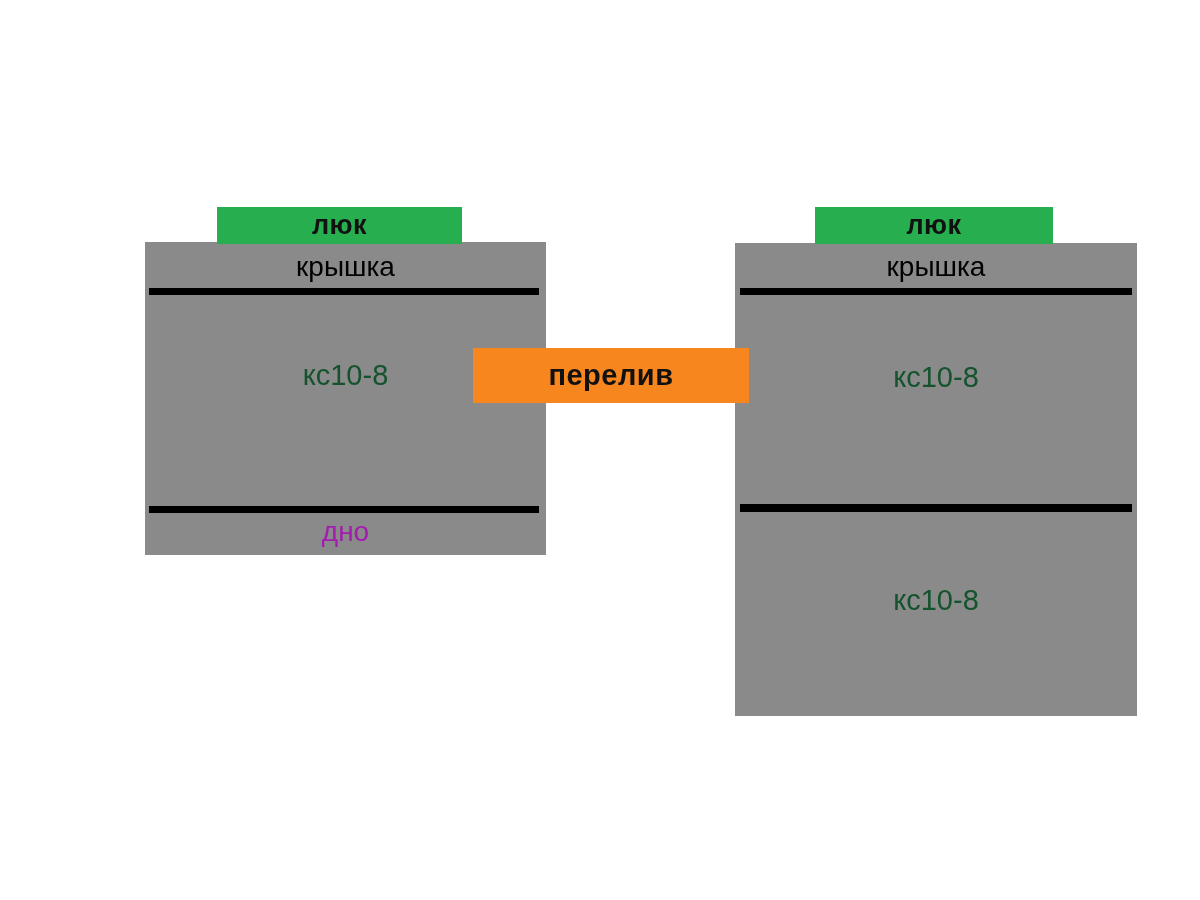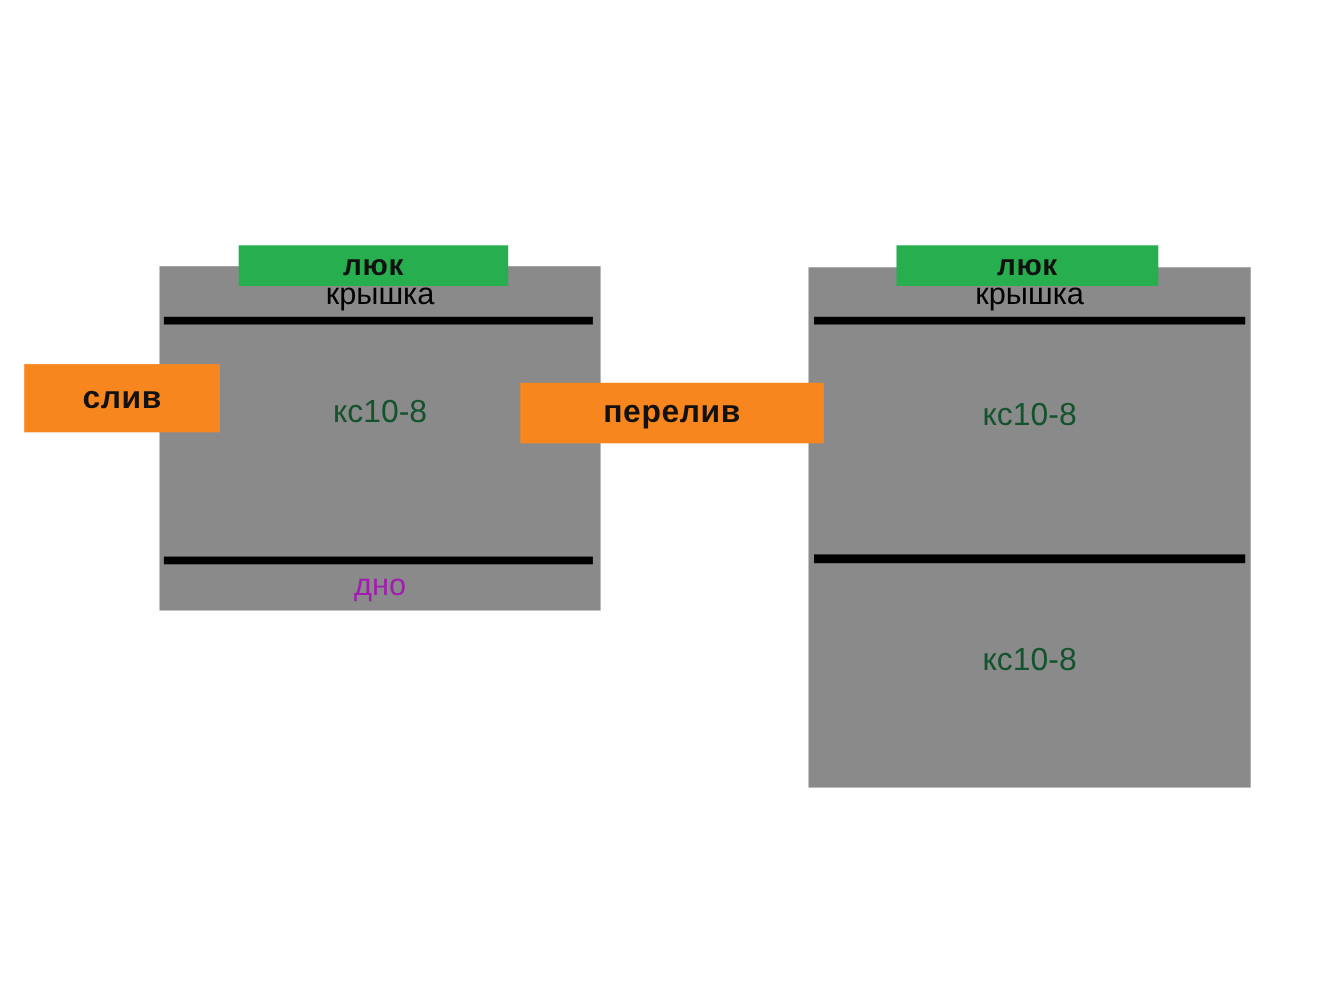--- a/index.html
+++ b/index.html
@@ -22,21 +22,20 @@
   .well {
     position: absolute;
     background: #8a8a8a;
   }
   .hatch {
     position: absolute;
     background: #27ae4f;
     display: flex;
     align-items: center;
     justify-content: center;
-    margin-top: 16px;
   }
   .pipe {
     position: absolute;
     background: #f8861e;
     display: flex;
     align-items: center;
     justify-content: center;
   }
   .divider {
     position: absolute;
@@ -142,21 +141,18 @@
   </div>
 
   <div class="label" id="label-right-ring1">
     <span class="ring-text">кс10-8</span>
   </div>
 
   <div class="label" id="label-right-ring2">
     <span class="ring-text">кс10-8</span>
   </div>
 
-  <div class="pipe" id="pipe-drain">
-    <span class="pipe-text">слив</span>
-  </div>
 
   <div class="pipe" id="pipe-overflow">
     <span class="pipe-text">перелив</span>
   </div>
 
 </div>
 
 </body></html>

